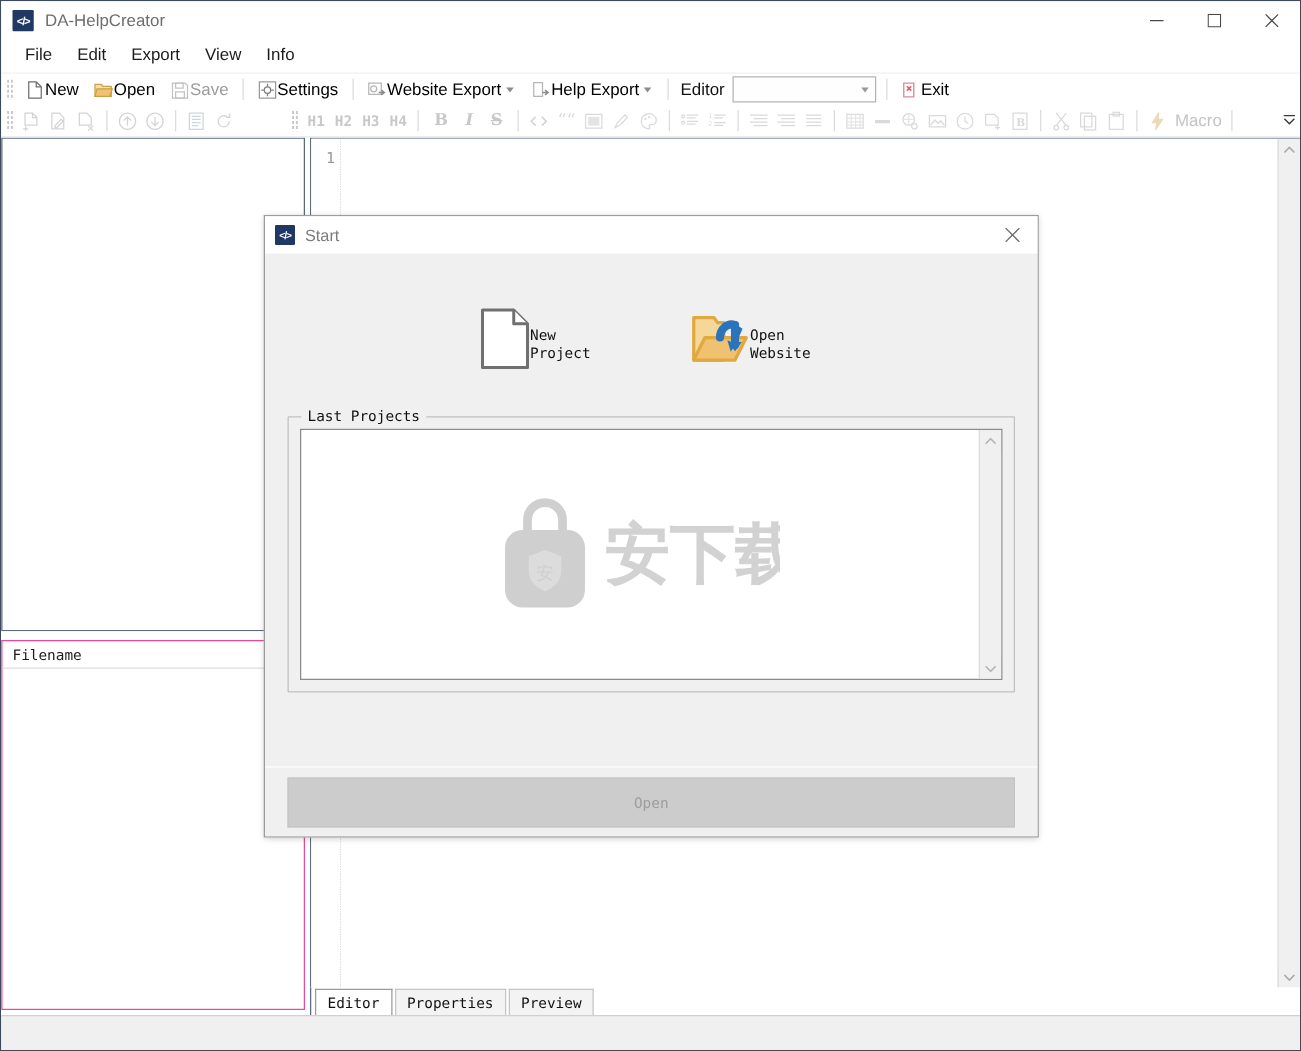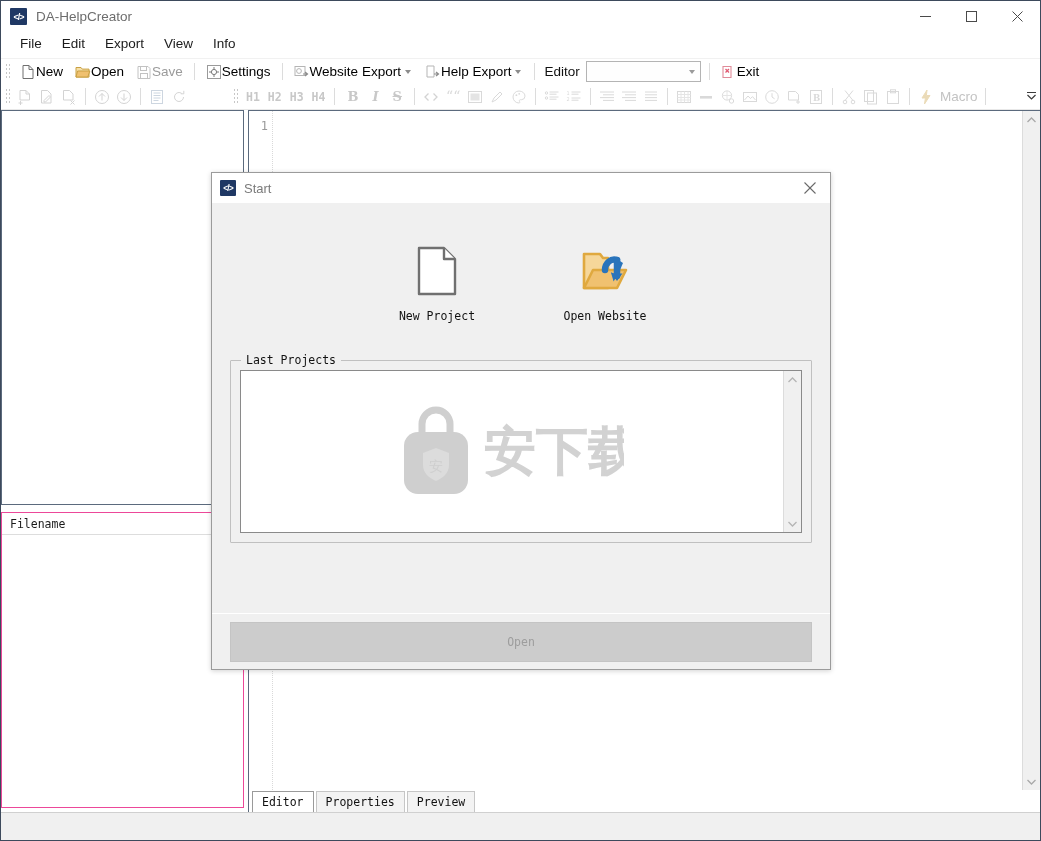--- a/index.html
+++ b/index.html
@@ -196,32 +196,32 @@
     margin-left:auto;width:40px;height:30px;display:flex;align-items:center;justify-content:center;
     color:#6a6a6a;
   }
   .dlg-body{flex:1 1 auto;background:#f0f0f0;position:relative;padding:0 18px;box-sizing:border-box;}
 
   .actions{
     display:flex;justify-content:center;gap:62px;
     padding-top:37px;
   }
   .action{
-    width:106px;display:flex;flex-direction:column;align-items:center;
+    width:106px;display:flex;align-items:center;
   }
   .action-icon{height:56px;display:flex;align-items:flex-end;justify-content:center;}
   .action-label{
     margin-top:13px;
     font-family:"DejaVu Sans Mono", monospace;font-size:11.5px;color:#111;
   }
 
   .groupbox{
     position:relative;margin-top:37px;
     border:1px solid #c0c0c0;border-radius:1px;
-    padding:9px;box-sizing:border-box;height:183px;
+    padding:9px;box-sizing:border-box;height:221px;
   }
   .group-legend{
     position:absolute;top:-8px;left:10px;background:#f0f0f0;padding:0 5px;
     font-family:"DejaVu Sans Mono", monospace;font-size:11.5px;color:#111;
   }
   .listbox{
     width:100%;height:100%;box-sizing:border-box;
     border:1px solid #8a8a8a;background:#ffffff;
     display:flex;position:relative;overflow:hidden;
   }

